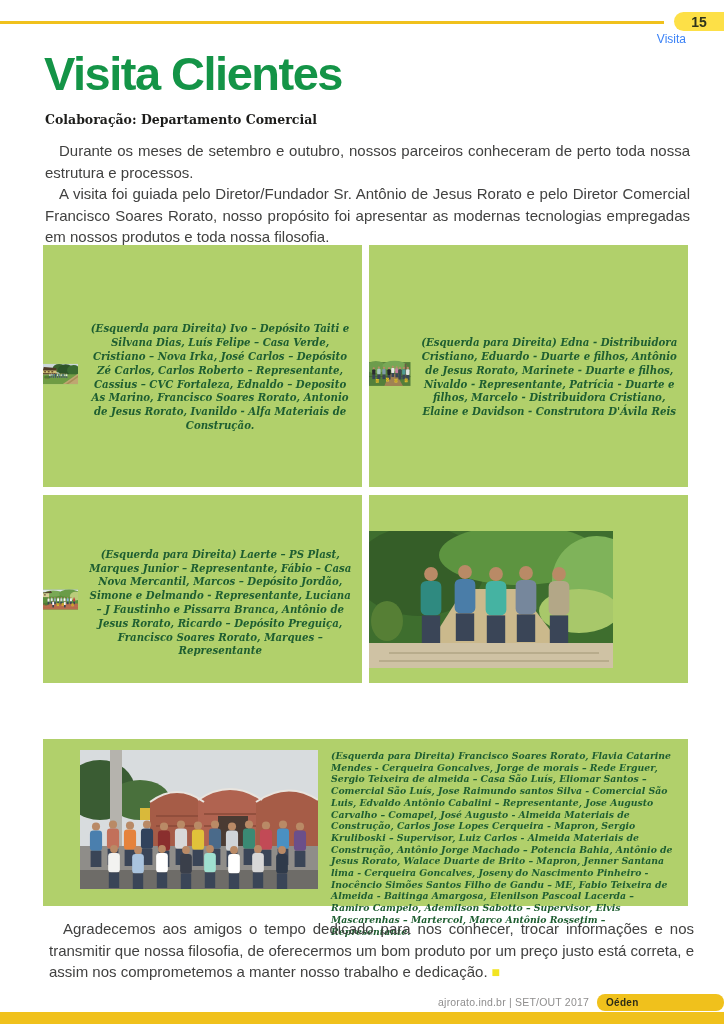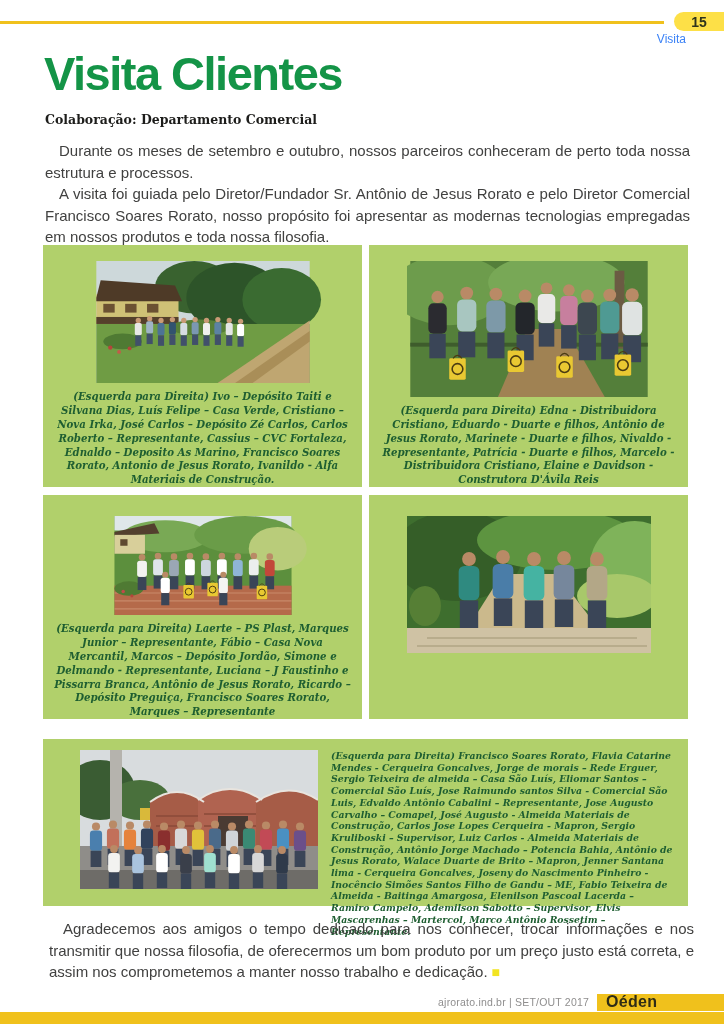--- a/index.html
+++ b/index.html
@@ -17,23 +17,23 @@
          letter-spacing:-1.5px;color:#149447;}
   .byline{position:absolute;left:45px;top:112px;font-family:"DejaVu Serif",serif;
           font-weight:bold;font-size:12.5px;color:#1d1d1b;}
 
   .intro{position:absolute;left:45px;top:140px;width:645px;}
   .intro p{margin:0;font-size:15px;line-height:21.5px;color:#414140;text-align:justify;text-indent:14px;}
 
   
   .grid{position:absolute;left:43px;top:245px;width:645px;display:grid;
         grid-template-columns:319px 319px;column-gap:7px;row-gap:8px;}
-  .card{background:#b1d06b;display:flex;flex-direction:column;align-items:center;box-sizing:border-box;}
+  .card{background:#b1d06b;display:flex;flex-direction:row;align-items:center;box-sizing:border-box;}
   .card.r1{height:242px;padding-top:16px;}
-  .card.r2{height:224px;padding-top:21px;}
+  .card.r2{height:188px;padding-top:21px;}
   .photo{display:block;}
   .card .photo{width:244px;height:140px;}
   .card.r2 .photo{height:137px;}
   .caption{font-family:"DejaVu Serif",serif;font-style:italic;font-weight:bold;
            color:#1e5e31;font-size:10.2px;line-height:13.8px;text-align:center;
            margin-top:7px;padding:0 10px;}
 
   .bottom-card{position:absolute;left:43px;top:739px;width:645px;height:167px;background:#b1d06b;
                box-sizing:border-box;display:flex;padding:11px 14px 11px 37px;}
   .bottom-card .photo{width:238px;height:139px;flex:none;}
@@ -42,22 +42,22 @@
                   margin-left:13px;flex:1;}
 
   .closing{position:absolute;left:45px;top:914px;width:645px;margin:4px;font-size:15px;
            line-height:21.5px;color:#414140;text-align:justify;text-indent:14px;}
   .end-mark{color:#f2e422;font-style:normal;font-size:14px;padding-left:4px;}
 
   
   .footer-row{position:absolute;top:993px;right:0;display:flex;align-items:center;height:18px;margin-left:28px;}
   .footer-info{font-size:10.5px;color:#8f8e8e;margin-right:8px;letter-spacing:.2px;}
   .logo-chip{width:127px;height:17px;background:#f0c11c;color:#2e2c16;font-weight:bold;
-             font-size:16px;display:flex;align-items:center;padding-left:9px;
-             box-sizing:border-box;letter-spacing:.3px;}
+             font-size:10px;display:flex;align-items:center;padding-left:9px;
+             box-sizing:border-box;letter-spacing:.3px;border-radius:8px;}
   .bottom-bar{position:absolute;left:0;bottom:0;width:724px;height:12px;background:#f0c11c;}
 </style>
 </head>
 <body>
 
 <div class="page">
 
   <div class="top-rule"></div>
   <div class="page-tab">
     <span>15</span>

